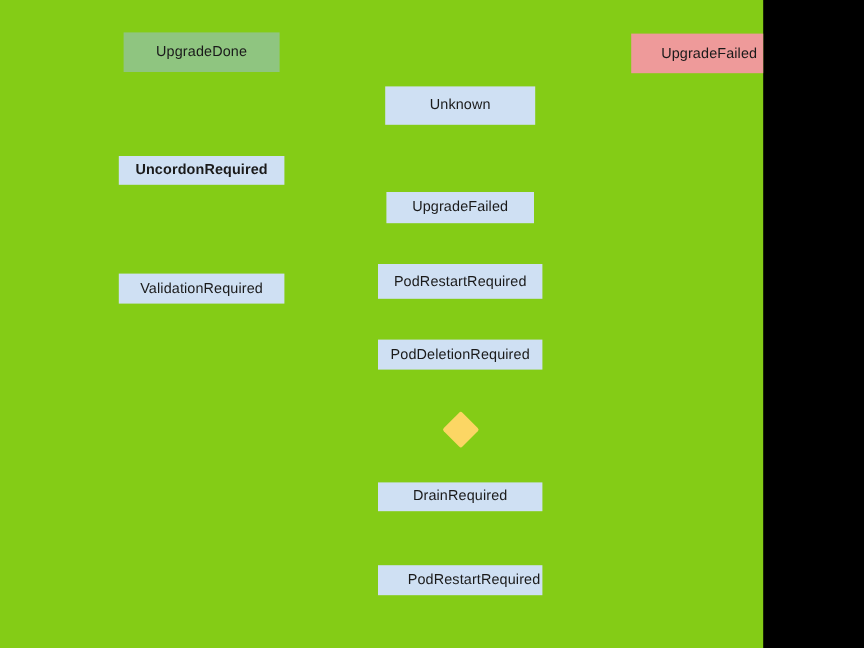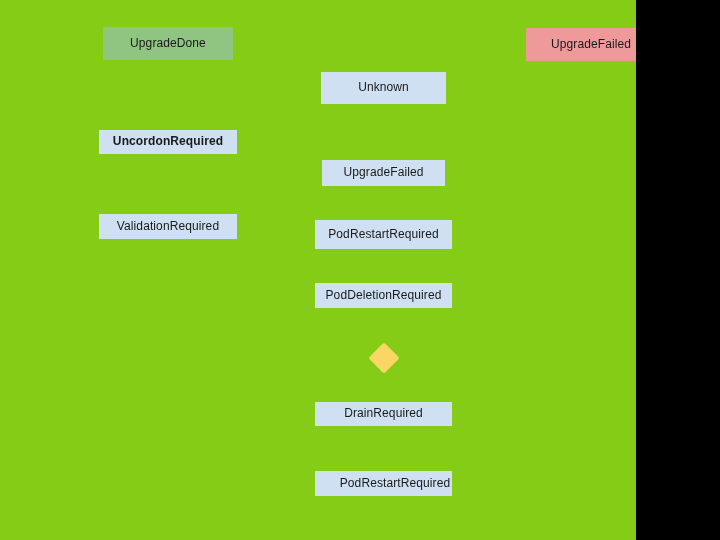--- a/index.html
+++ b/index.html
@@ -54,21 +54,21 @@
     </div>
     <div class="node node-box" style="left: 526px; top: 28px; width: 130px; height: 33px; background: rgb(238, 154, 154); color: rgb(26, 26, 26);">
       <span>UpgradeFailed</span>
     </div>
     <div class="node node-box" style="left: 99px; top: 130px; width: 138px; height: 24px; background: rgb(207, 224, 243); color: rgb(26, 26, 26); font-weight: bold;">
       <span>UncordonRequired</span>
     </div>
     <div class="node node-box" style="left: 322px; top: 160px; width: 123px; height: 26px; background: rgb(207, 224, 243); color: rgb(26, 26, 26);">
       <span>UpgradeFailed</span>
     </div>
-    <div class="node node-box" style="left: 99px; top: 214px; width: 138px; height: 25px; background: rgb(207, 224, 243); color: rgb(26, 26, 26);">
+    <div class="node node-box" style="left: 99px; top: 228px; width: 138px; height: 25px; background: rgb(207, 224, 243); color: rgb(26, 26, 26);">
       <span>ValidationRequired</span>
     </div>
     <div class="node node-box" style="left: 315px; top: 220px; width: 137px; height: 29px; background: rgb(207, 224, 243); color: rgb(26, 26, 26);">
       <span>PodRestartRequired</span>
     </div>
     <div class="node node-box" style="left: 315px; top: 283px; width: 137px; height: 25px; background: rgb(207, 224, 243); color: rgb(26, 26, 26);">
       <span>PodDeletionRequired</span>
     </div>
     <div class="diamond" style="left: 373px; top: 347px; width: 22px; height: 22px; background: rgb(252, 214, 100);"></div>
     <div class="node node-box" style="left: 315px; top: 402px; width: 137px; height: 24px; background: rgb(207, 224, 243); color: rgb(26, 26, 26);">

